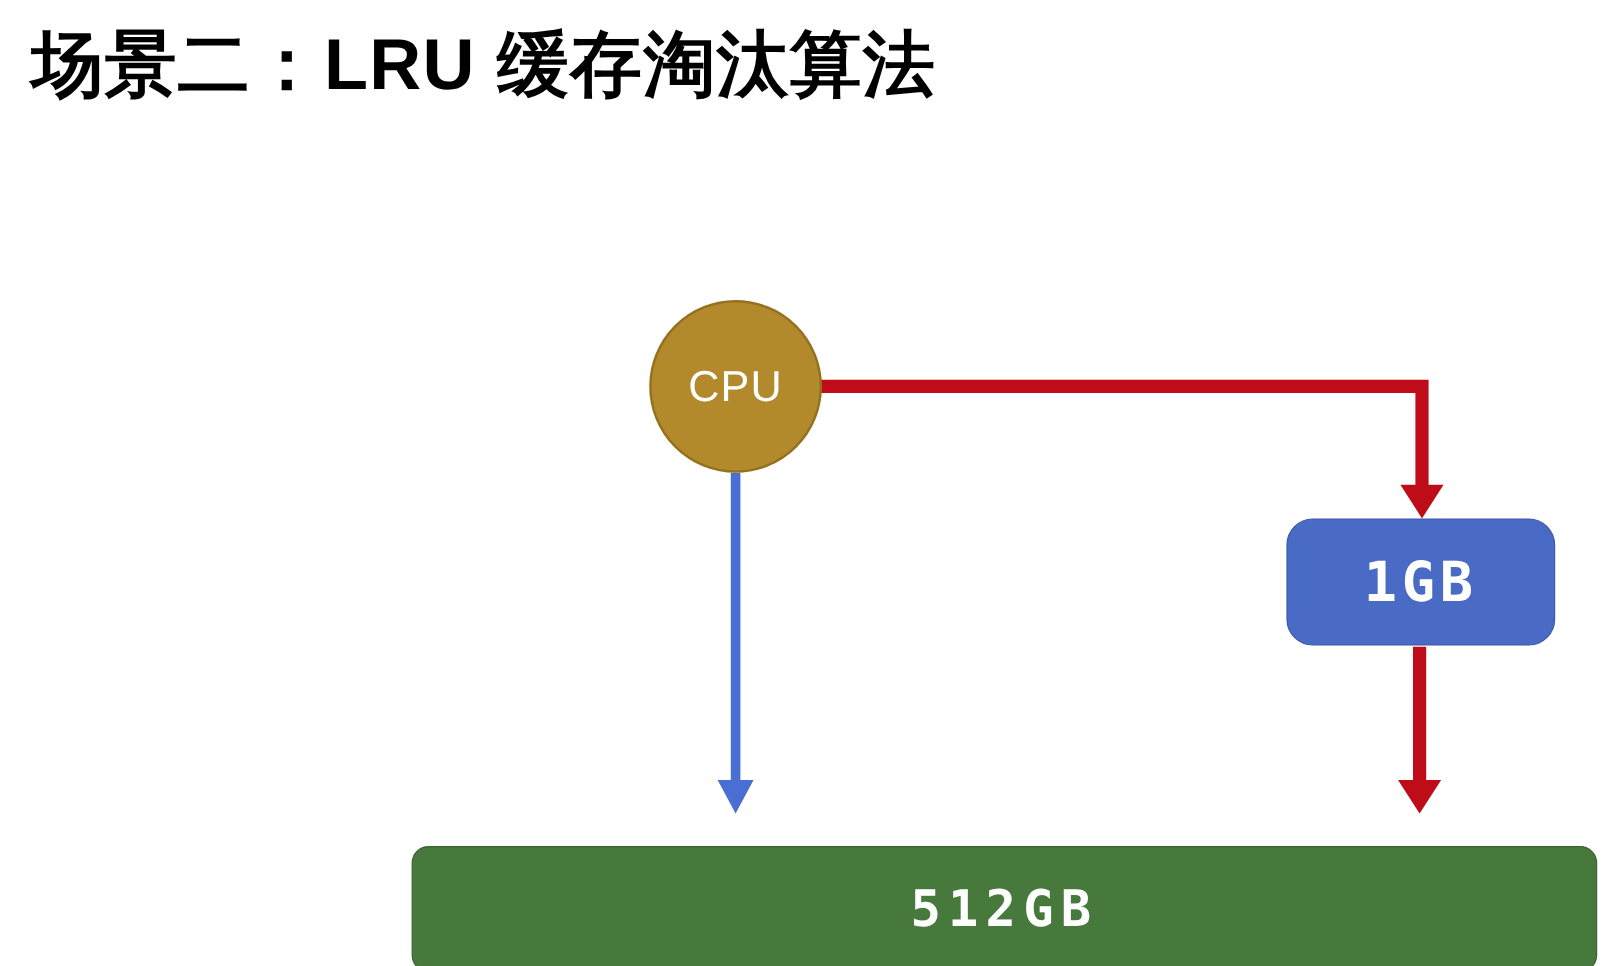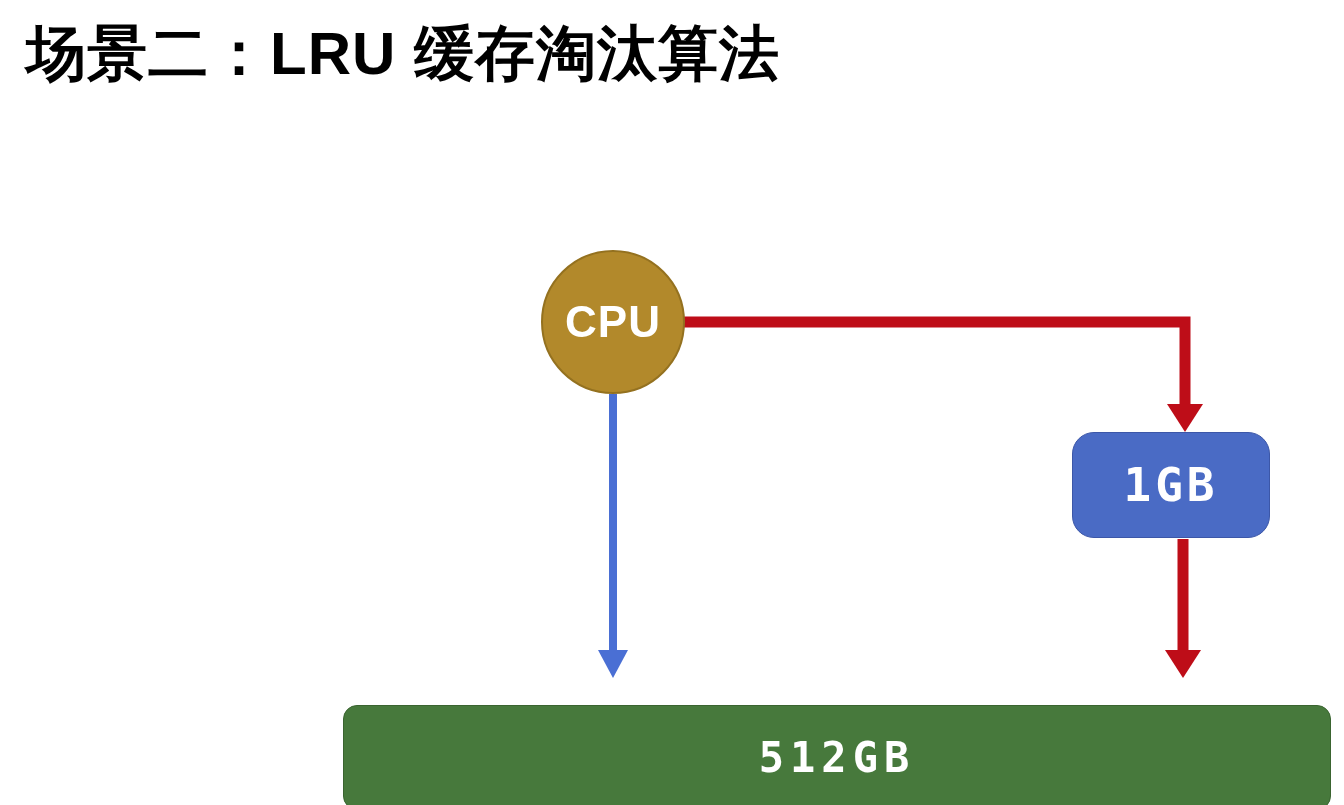--- a/index.html
+++ b/index.html
@@ -43,29 +43,29 @@
 
   .cpu-node {
     left: 541px;
     top: 250px;
     width: 144px;
     height: 144px;
     border-radius: 50%;
     border: 2px solid #94711f;
   }
   .cpu-label {
-    font-size: 44px;
-    font-weight: bold;
+    font-size: 36px;
+    font-weight: normal;
     letter-spacing: 1px;
   }
 
   .cache-node {
     left: 1072px;
     top: 432px;
-    width: 198px;
+    width: 224px;
     height: 106px;
     border-radius: 22px;
     border: 1px solid #3c57a8;
   }
   .cache-label {
     font-size: 46px;
     font-weight: bold;
     letter-spacing: 4px;
     font-family: "DejaVu Sans Mono", monospace;
   }

